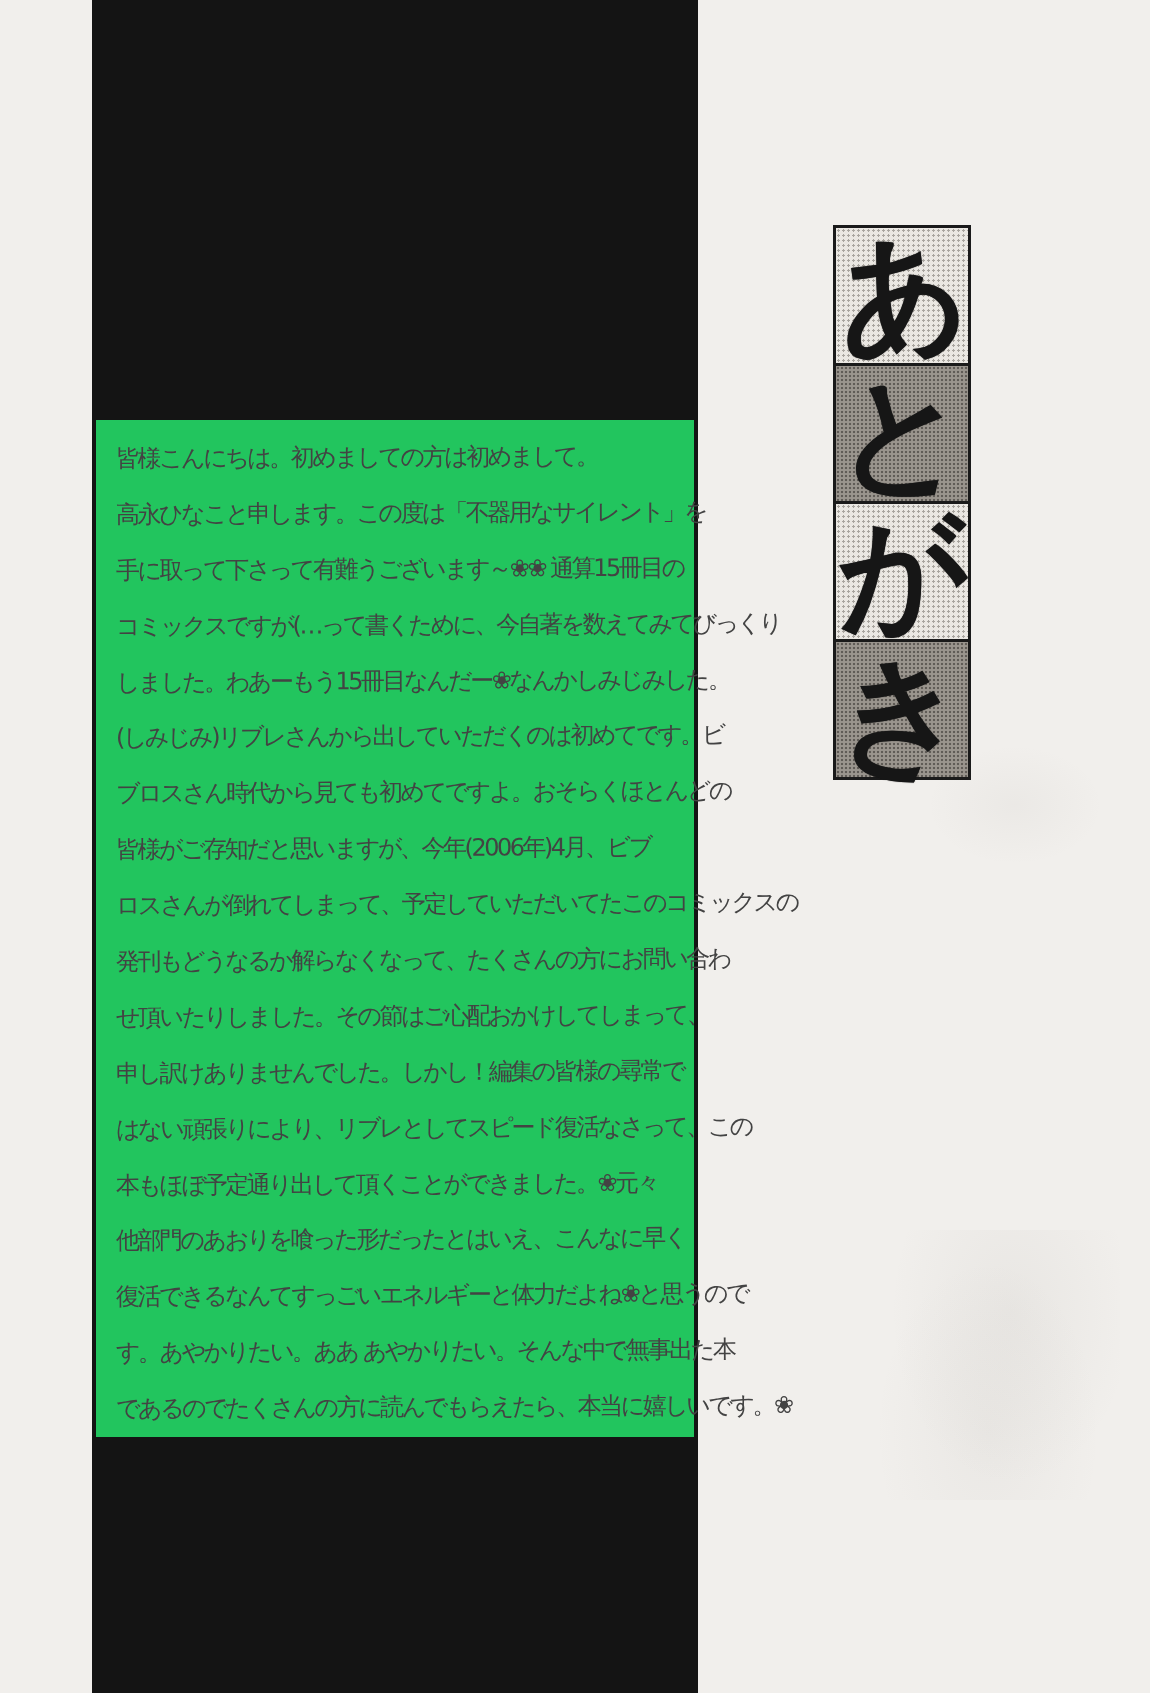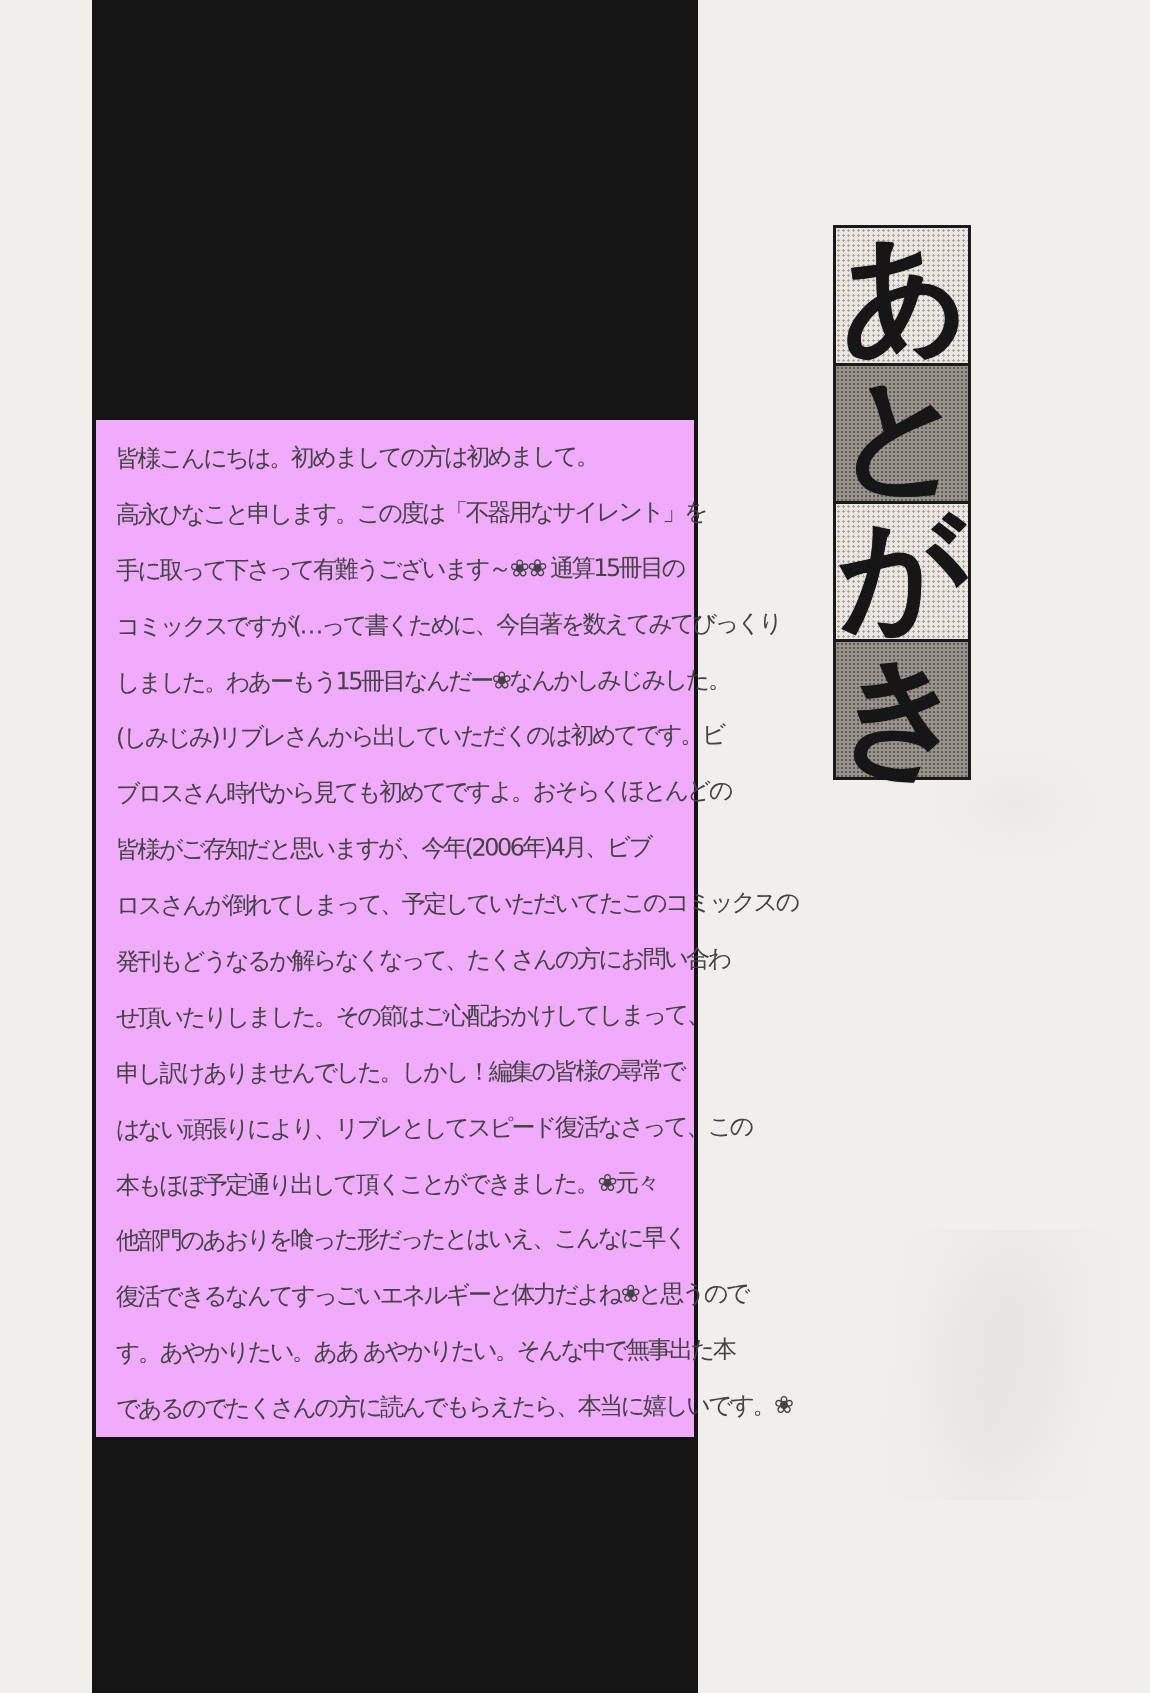--- a/index.html
+++ b/index.html
@@ -24,21 +24,21 @@
     height: 1693px;
     background: #141414;
   }
   
   .white-panel {
     position: absolute;
     left: 96px;
     top: 420px;
     width: 598px;
     height: 1017px;
-    background: #f0abfc;
+    background: #22c55e;
     box-sizing: border-box;
   }
   .hand-lines {
     position: absolute;
     left: 0;
     top: 0;
     width: 100%;
     height: 100%;
     padding: 10px 8px 0 20px;
     box-sizing: border-box;

